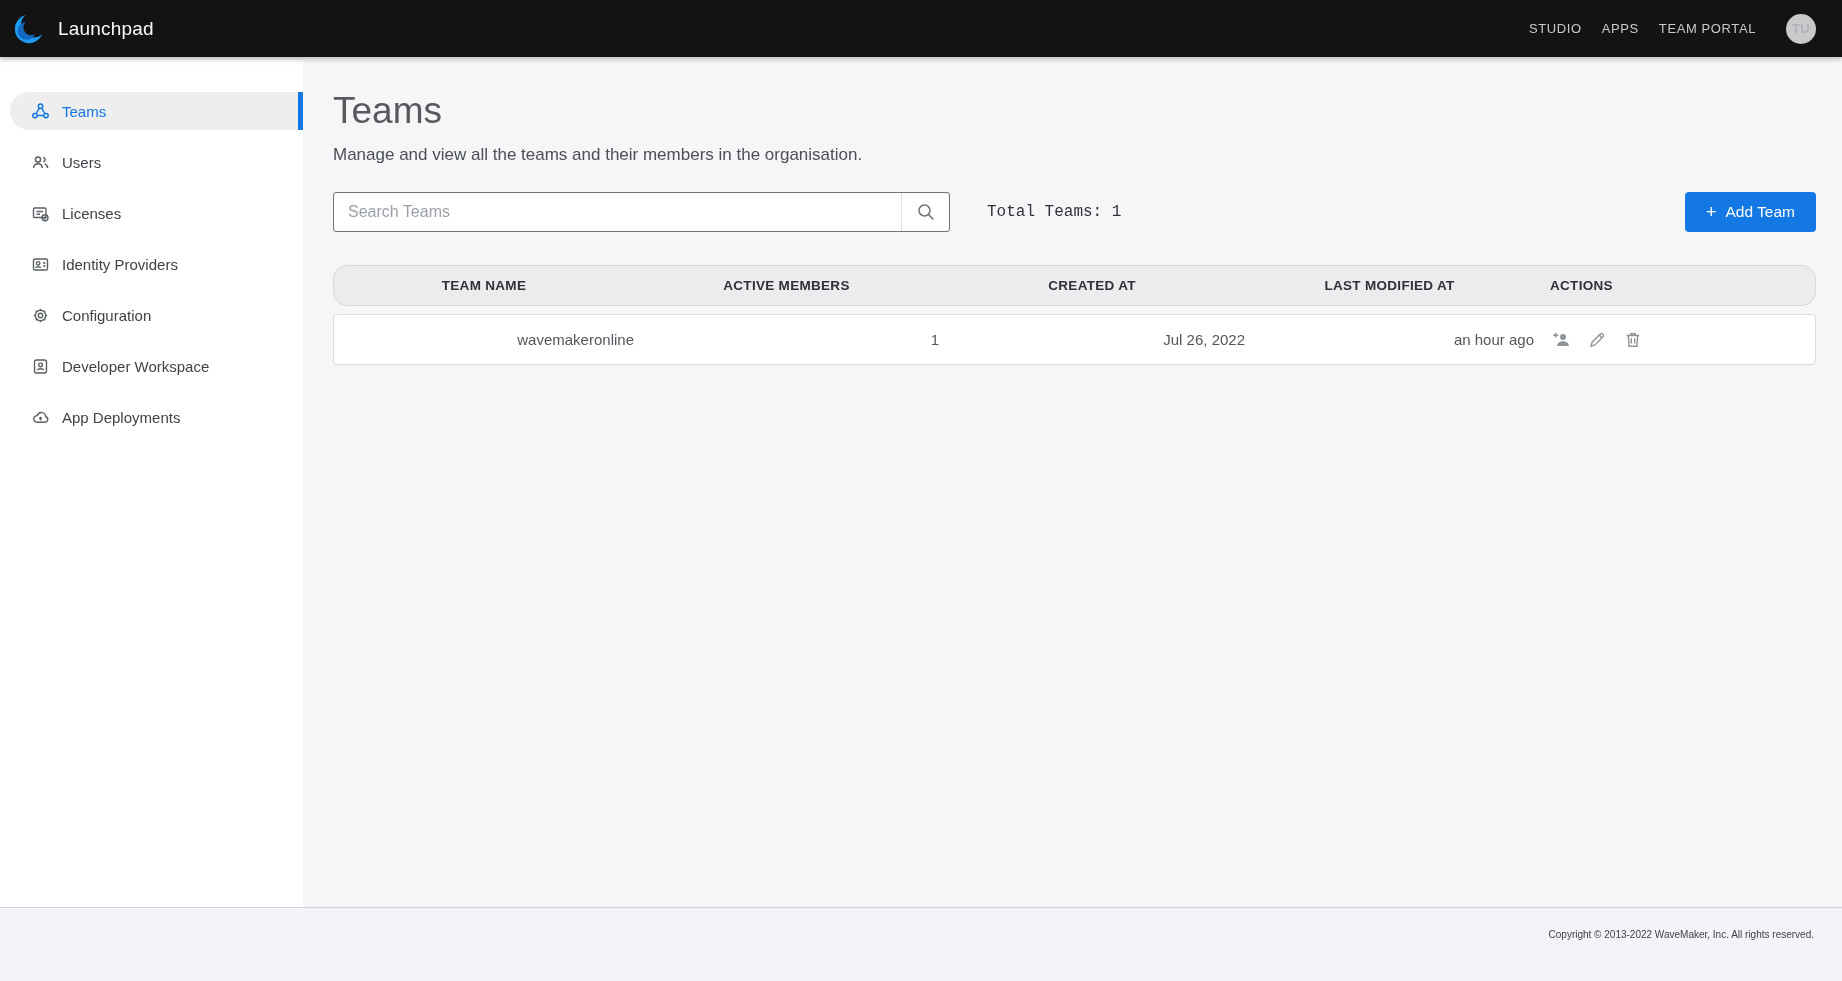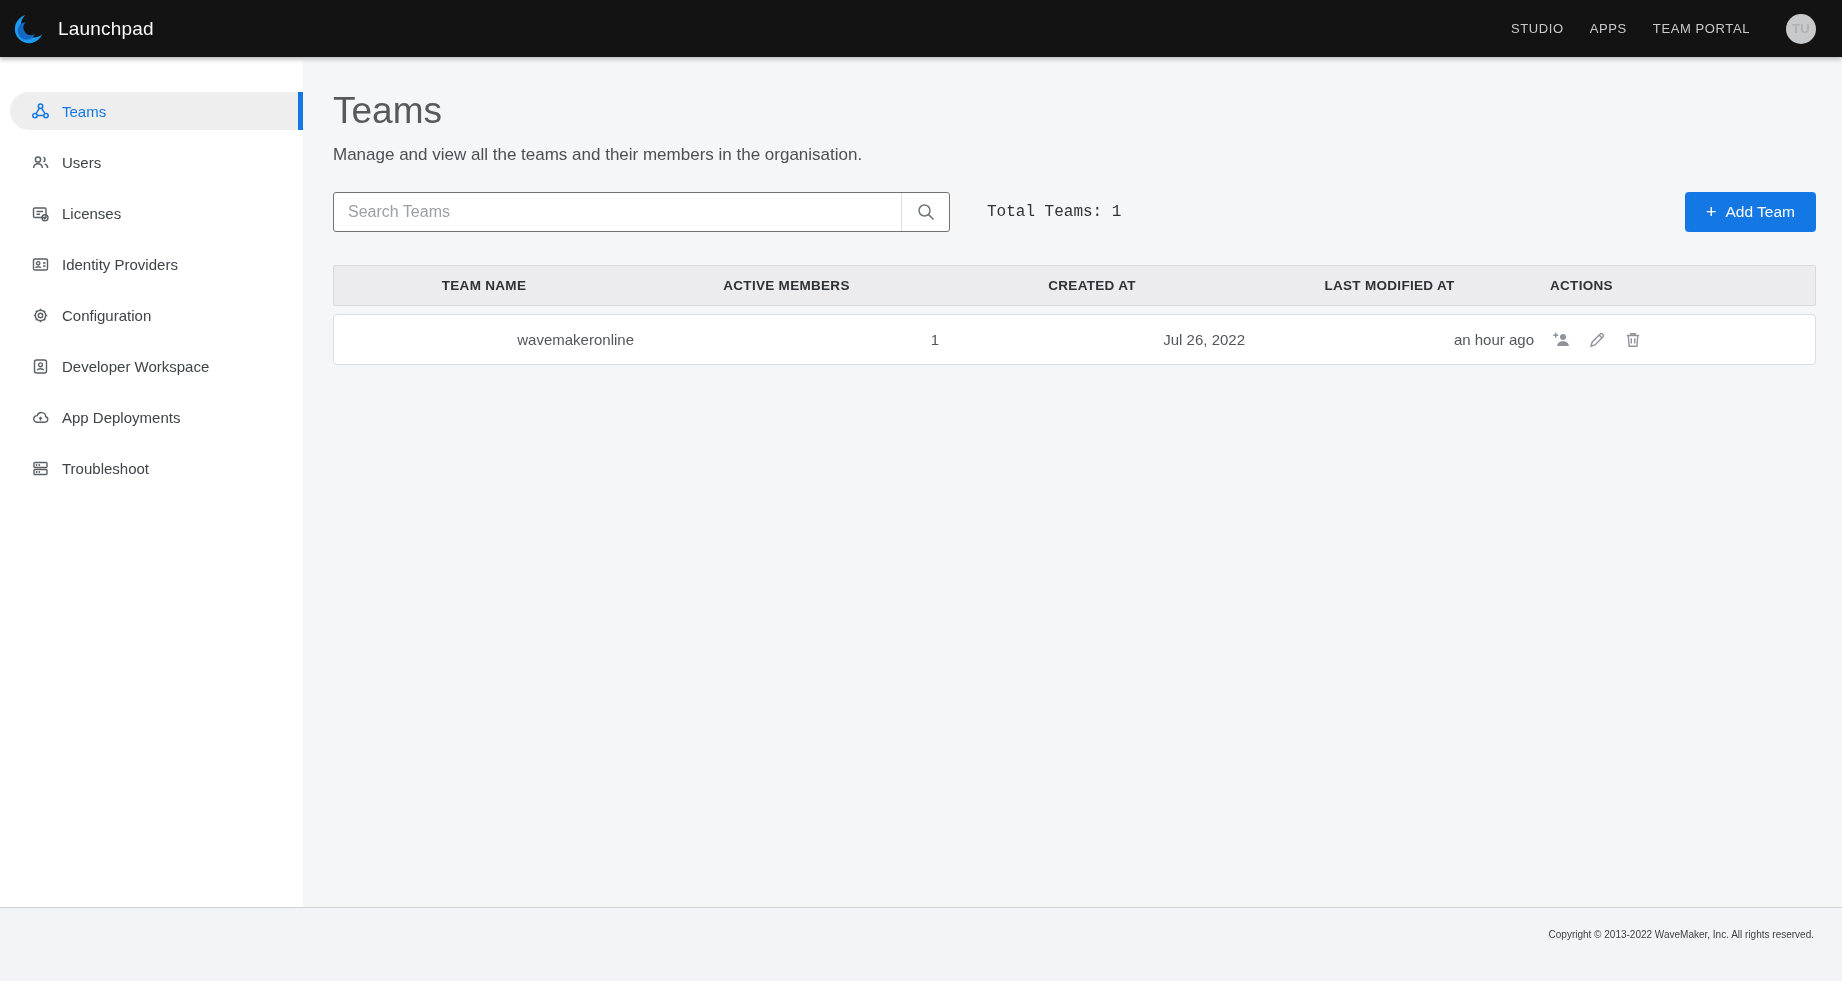--- a/index.html
+++ b/index.html
@@ -13,21 +13,21 @@
   .app { width:1842px; height:981px; display:flex; flex-direction:column; position:relative; }
 
   
   .topbar {
     height:57px; background:#131313; flex:0 0 57px;
     display:flex; align-items:center; padding:0 26px 0 12px;
     box-shadow:0 2px 5px rgba(0,0,0,.25); z-index:5;
   }
   .logo { width:34px; height:34px; display:block; }
   .app-title { color:#fafafa; font-size:19px; font-weight:400; margin-left:12px; letter-spacing:.2px; }
-  .topnav { margin-left:auto; display:flex; align-items:center; gap:26px; }
+  .topnav { margin-left:auto; display:flex; align-items:center; gap:20px; }
   .topnav a {
     color:#c9cacc; font-size:13px; font-weight:500; letter-spacing:.6px;
     text-decoration:none; cursor:pointer;
   }
   .avatar {
     width:30px; height:30px; border-radius:50%; background:#c8c9ca;
     display:flex; align-items:center; justify-content:center;
     color:#afb1b4; font-size:13px; font-weight:700; margin-left:10px; cursor:pointer;
     letter-spacing:.3px;
   }
@@ -78,21 +78,21 @@
     height:40px; padding:0 21px; background:#1377e4; color:#fff; border:none;
     border-radius:4px; font-size:15.5px; font-weight:500; cursor:pointer;
     display:flex; align-items:center; gap:9px; font-family:inherit;
   }
   .add-btn .plus { font-size:18px; font-weight:400; line-height:1; }
 
   
   .table { margin-top:33px; }
   .thead {
     display:grid; grid-template-columns:300px 305px 306px 289px 1fr;
-    background:#ececee; border:1px solid #d9d9db; border-radius:2px;
+    background:#ececee; border:1px solid #d9d9db; border-radius:14px;
     height:41px; align-items:center;
   }
   .th {
     font-size:13.5px; font-weight:700; color:#2e3237; letter-spacing:.3px;
     text-align:center; text-transform:uppercase;
   }
   .th.actions { text-align:left; padding-left:16px; }
   .trow {
     margin-top:8px; display:grid; grid-template-columns:300px 305px 306px 289px 1fr;
     background:#ffffff; border:1px solid #d9dce0; border-radius:4px;
@@ -211,30 +211,20 @@
       <div class="side-item">
         <span class="ico">
           <svg viewBox="0 0 19 19" fill="none" stroke="currentColor" stroke-width="1.4">
             <path d="M5.8 14.2a3.3 3.3 0 1 1 .5-6.6 4.3 4.3 0 0 1 8.4 1.1 2.8 2.8 0 0 1-.7 5.5z"></path>
             <path d="M9.5 12.5v-3 M8.2 10.8l1.3-1.3 1.3 1.3"></path>
           </svg>
         </span>
         <span class="lbl">App Deployments</span>
       </div>
 
-      <div class="side-item">
-        <span class="ico">
-          <svg viewBox="0 0 19 19" fill="none" stroke="currentColor" stroke-width="1.4">
-            <rect x="3" y="3.5" width="13" height="5" rx="1"></rect>
-            <rect x="3" y="10.5" width="13" height="5" rx="1"></rect>
-            <path d="M5.6 6h.01 M5.6 13h.01 M8.3 6h.01 M8.3 13h.01" stroke-linecap="round" stroke-width="1.8"></path>
-          </svg>
-        </span>
-        <span class="lbl">Troubleshoot</span>
-      </div>
 
     </div>
 
     <div class="main">
       <h1 class="page-title">Teams</h1>
       <div class="page-subtitle">Manage and view all the teams and their members in the organisation.</div>
 
       <div class="controls">
         <div class="searchbox">
           <input type="text" placeholder="Search Teams" style="">

